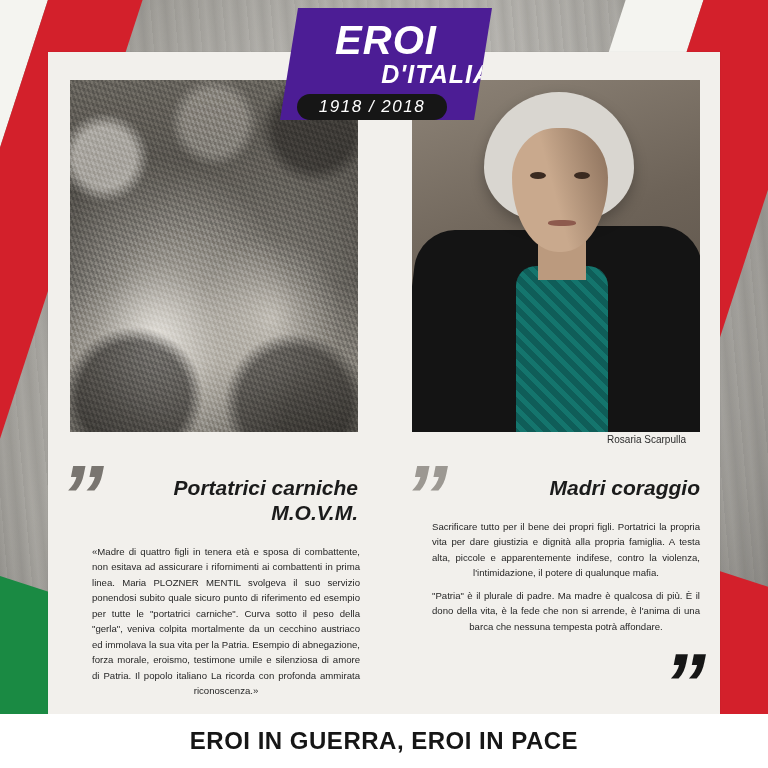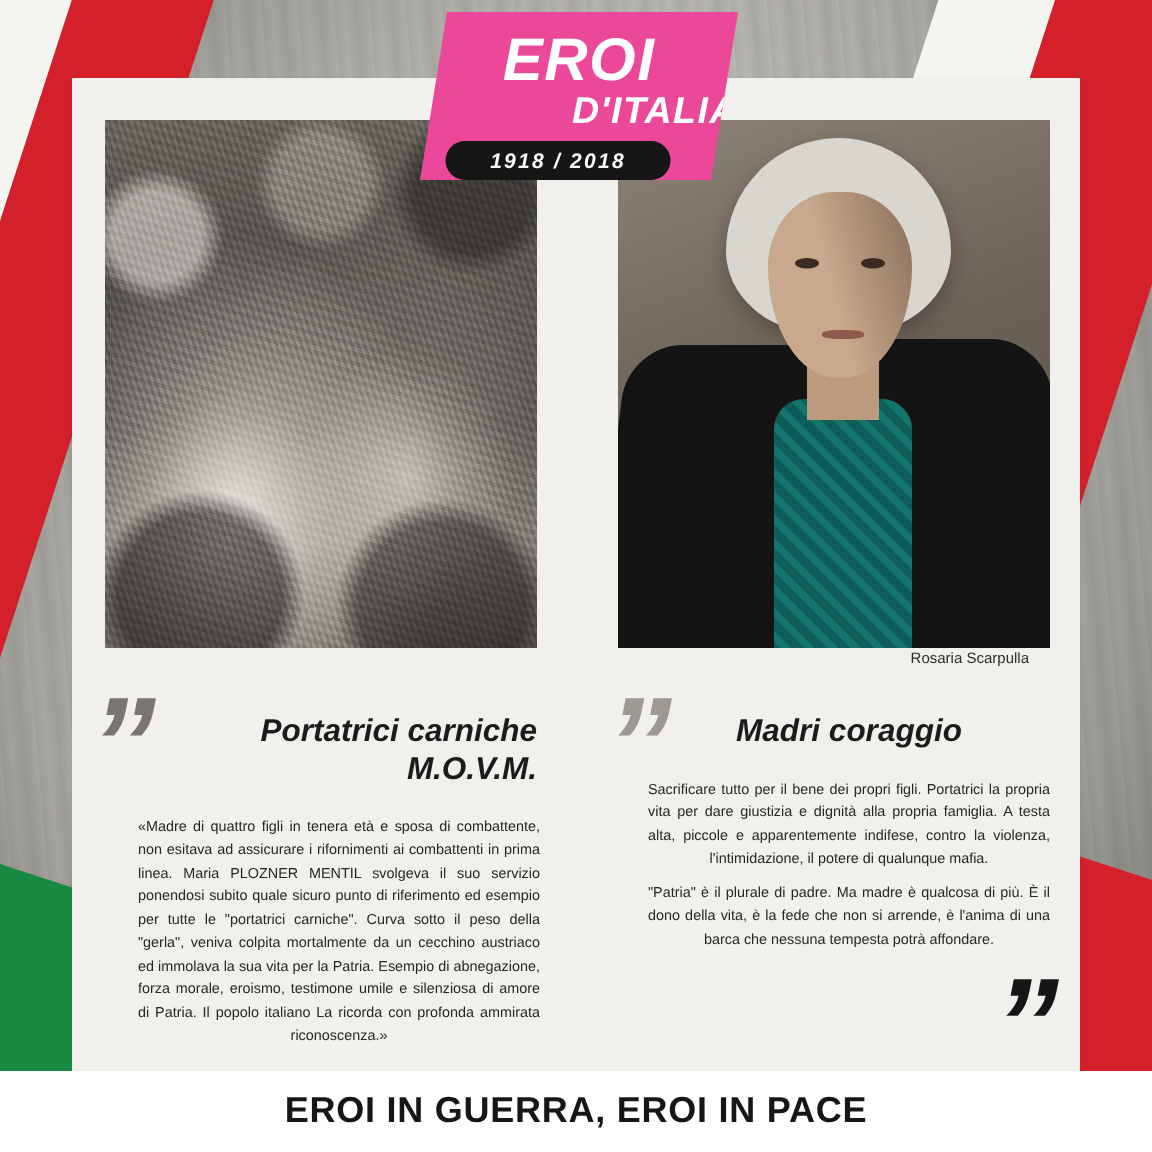--- a/index.html
+++ b/index.html
@@ -77,21 +77,21 @@
     width: 672px; height: 668px;
     background: #f2f0ec;
     box-shadow: 0 0 0 1px rgba(0,0,0,0.02);
   }
 
   
   .title-banner {
     position: absolute;
     left: 280px; top: 8px;
     width: 212px; height: 112px;
-    background: #ec4899;
+    background: #4c1d95;
     clip-path: polygon(18px 0, 100% 0, calc(100% - 18px) 100%, 0% 100%);
     z-index: 7;
   }
   .title-banner .eroi {
     color: #ffffff;
     font-weight: 700;
     font-style: italic;
     font-size: 40px;
     letter-spacing: 1px;
     text-align: center;
@@ -108,22 +108,22 @@
     line-height: 1;
     margin-top: 2px;
   }
   .years-pill {
     position: absolute;
     left: 297px; top: 94px;
     width: 150px; height: 26px;
     background: #161616;
     border-radius: 13px;
     color: #fff;
-    font-size: 14px;
-    font-weight: 700;
+    font-size: 17px;
+    font-weight: 400;
     font-style: italic;
     letter-spacing: 1.5px;
     display: flex; align-items: center; justify-content: center;
     z-index: 8;
   }
 
   
   .photo {
     position: absolute;
     background: #2a2723;
@@ -239,21 +239,21 @@
   .col-right { left: 432px; top: 476px; }
   .col h2 {
     font-size: 21px;
     font-style: italic;
     font-weight: 700;
     color: #1b1b1b;
     line-height: 1.18;
     margin-bottom: 18px;
   }
   .col-left h2 { text-align: right; padding-right: 2px; }
-  .col-right h2 { text-align: center; }
+  .col-right h2 { text-align: right; }
   .col p {
     font-size: 9.6px;
     line-height: 1.62;
     color: #262626;
     text-align: justify;
     text-align-last: center;
     margin-bottom: 7px;
   }
 
   

